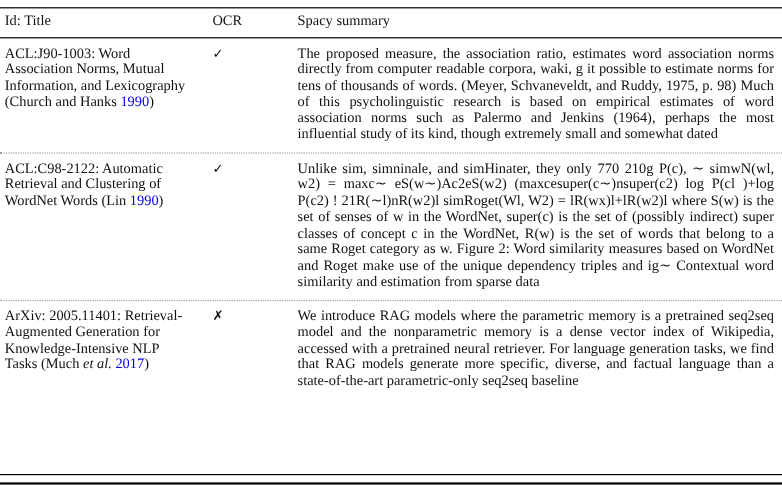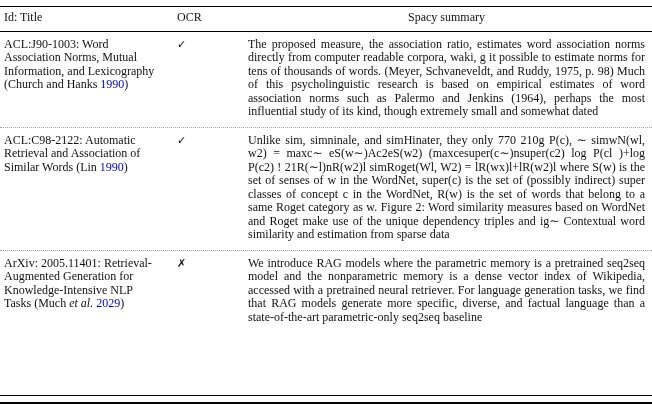--- a/index.html
+++ b/index.html
@@ -34,21 +34,21 @@
   }
   .row {
     padding: 6px 0 8px 0;
   }
   .row + .row {
     border-top: 1px dotted #a0a0a0;
   }
   .col-title  { padding-left: 4px; padding-right: 12px; }
   .col-ocr    { padding-left: 5px; }
   .col-summary{ padding-right: 7px; text-align: justify; }
-  .header-row .col-summary { text-align: center; }
+  .header-row .col-summary { }
   .mark {
     font-family: "DejaVu Sans", sans-serif;
     font-size: 11px;
   }
   .mark-cross { font-weight: bold; }
   .year-link {
     color: var(--link, #0000e0);
     text-decoration: none;
     cursor: pointer;
   }
@@ -77,31 +77,31 @@
       <span>ACL:J90-1003: Word Association Norms, Mutual Information, and Lexicography (Church and Hanks </span><a class="year-link">1990</a><span>)</span>
     </div>
     <div class="col-ocr">
       <span class="mark">✓</span>
     </div>
     <div class="col-summary">The proposed measure, the association ratio, estimates word association norms directly from computer readable corpora, waki, g it possible to estimate norms for tens of thousands of words. (Meyer, Schvaneveldt, and Ruddy, 1975, p. 98) Much of this psycholinguistic research is based on empirical estimates of word association norms such as Palermo and Jenkins (1964), perhaps the most influential study of its kind, though extremely small and somewhat dated</div>
   </div>
 
   <div class="grid-row row">
     <div class="col-title">
-      <span>ACL:C98-2122: Automatic Retrieval and Association of Similar Words (Lin </span><a class="year-link">1990</a><span>)</span>
+      <span>ACL:C98-2122: Automatic Retrieval and Clustering of WordNet Words (Lin </span><a class="year-link">1990</a><span>)</span>
     </div>
     <div class="col-ocr">
       <span class="mark">✓</span>
     </div>
     <div class="col-summary">Unlike sim, simninale, and simHinater, they only 770 210g P(c), ∼ simwN(wl, w2) = maxc∼ eS(w∼)Ac2eS(w2) (maxcesuper(c∼)nsuper(c2) log P(cl )+log P(c2) ! 21R(∼l)nR(w2)l simRoget(Wl, W2) = lR(wx)l+lR(w2)l where S(w) is the set of senses of w in the WordNet, super(c) is the set of (possibly indirect) super classes of concept c in the WordNet, R(w) is the set of words that belong to a same Roget category as w. Figure 2: Word similarity measures based on WordNet and Roget make use of the unique dependency triples and ig∼ Contextual word similarity and estimation from sparse data</div>
   </div>
 
   <div class="grid-row row">
     <div class="col-title">
-      <span>ArXiv: 2005.11401: Retrieval-Augmented Generation for Knowledge-Intensive NLP Tasks (Much </span><span class="etal">et al.</span><span> </span><a class="year-link">2029</a><span>)</span>
+      <span>ArXiv: 2005.11401: Retrieval-Augmented Generation for Knowledge-Intensive NLP Tasks (Much </span><span class="etal">et al.</span><span> </span><a class="year-link">2017</a><span>)</span>
     </div>
     <div class="col-ocr">
       <span class="mark mark-cross">✗</span>
     </div>
     <div class="col-summary">We introduce RAG models where the parametric memory is a pretrained seq2seq model and the nonparametric memory is a dense vector index of Wikipedia, accessed with a pretrained neural retriever. For language generation tasks, we find that RAG models generate more specific, diverse, and factual language than a state-of-the-art parametric-only seq2seq baseline</div>
   </div>
 
   <div class="spacer"></div>
   <div class="bottomrule"></div>
 

